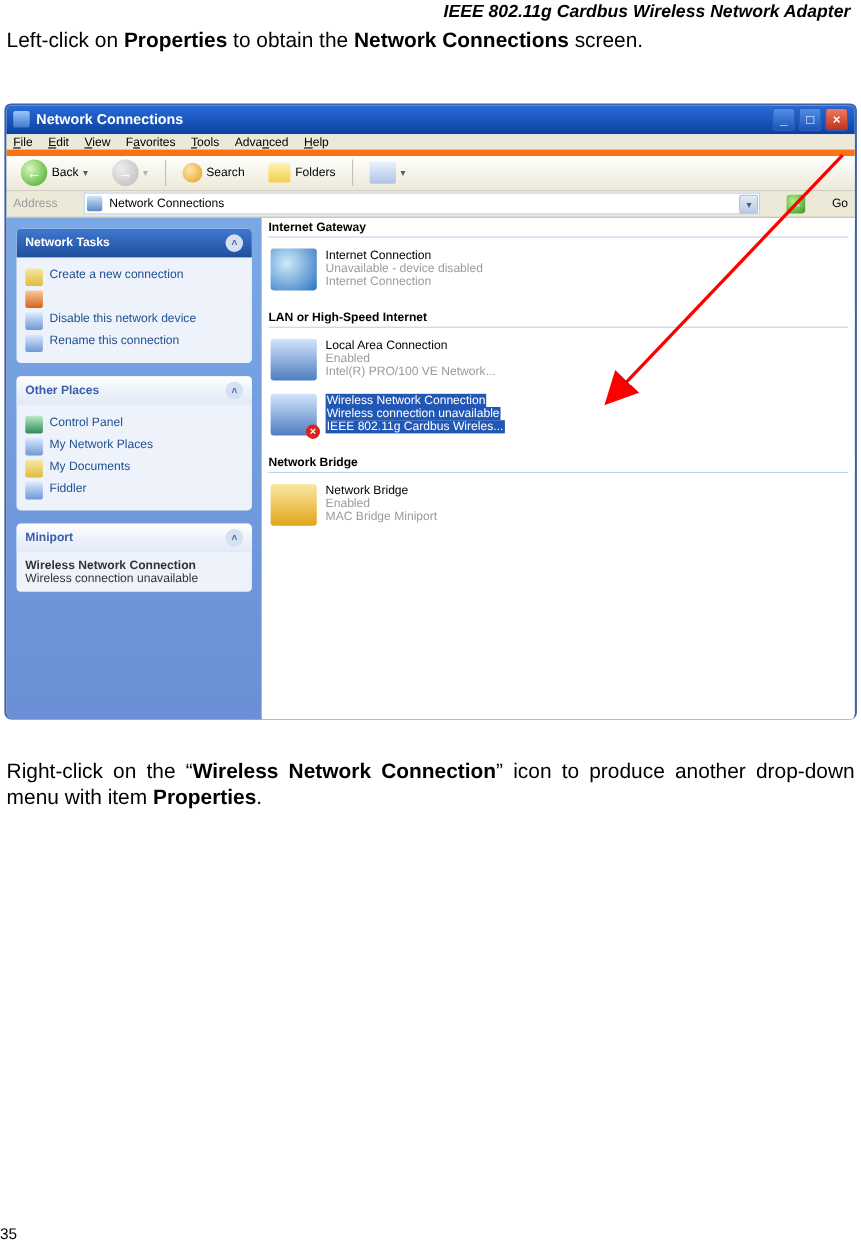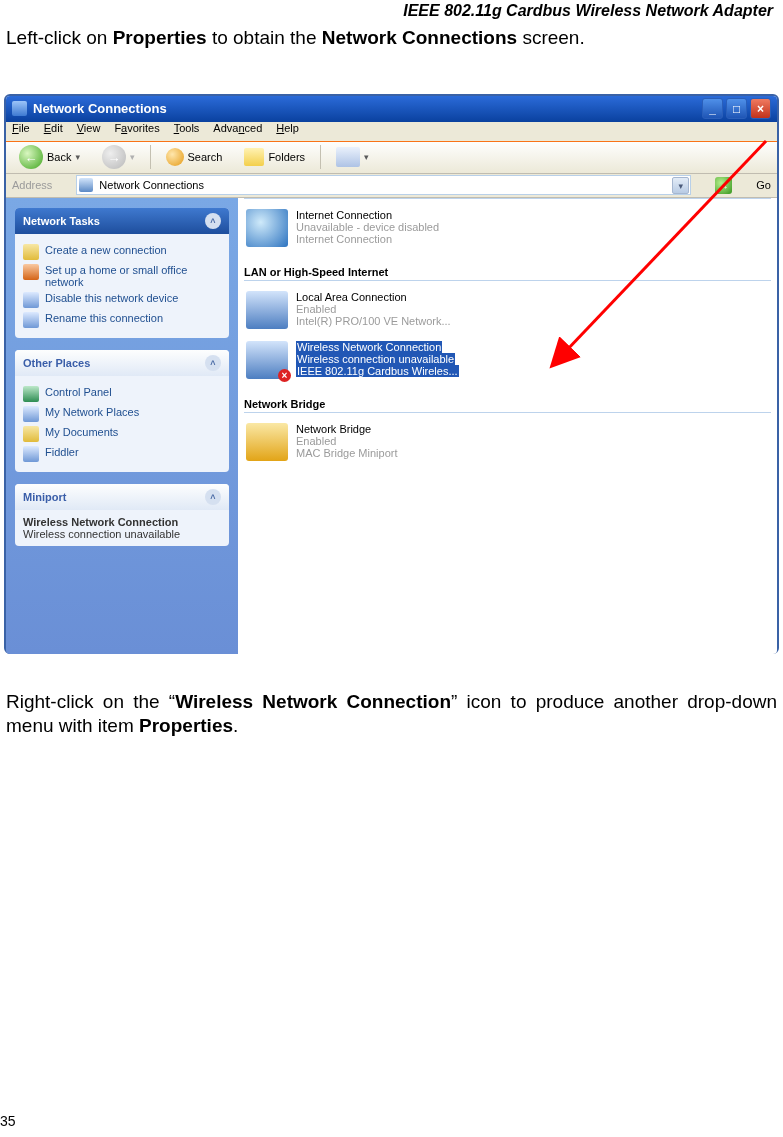--- a/index.html
+++ b/index.html
@@ -49,22 +49,22 @@
     padding: 0 6px;
     font-size: 13px;
   }
   .titlebar .ti { width: 15px; height: 15px; background: linear-gradient(#9cc4f8,#3e7ad2); border-radius: 2px; margin-right: 6px; }
   .titlebar .spacer { flex: 1; }
   .tbtn { width: 21px; height: 21px; margin-left: 3px; border: 1px solid #2a5fba; border-radius: 3px; display: flex; align-items: center; justify-content: center; font-size: 12px; font-family: Arial; }
   .tbtn.min { background: linear-gradient(#4f90e9,#1f55b5); color:#fff; font-weight:bold;}
   .tbtn.max { background: linear-gradient(#4f90e9,#1f55b5); color:#fff; font-weight:bold;}
   .tbtn.close { background: linear-gradient(#f07a60,#c2321b); color:#fff; font-weight:bold;}
   .menubar {
-    height: 20px; background: #ece9d8; border-bottom: 1px solid #f97316;
-    display: flex; align-items: flex-start; padding: 0 6px; gap: 14px;
+    height: 20px; background: #ece9d8; border-bottom: 6px solid #f97316;
+    display: flex; align-items: flex-end; padding: 0 6px; gap: 14px;
     font-size: 11px;
   }
   .menubar span u { text-decoration: underline; }
   .toolbar {
     height: 32px; background: linear-gradient(#fefefd,#ece9d8); border-bottom: 1px solid #c0bcb0;
     display: flex; align-items: center; gap: 8px; padding: 0 6px;
   }
   .tbutton { display:flex; align-items:center; gap:4px; padding: 2px 6px; border: 1px solid transparent; border-radius: 3px; }
   .tb-icon { width:24px; height:24px; border-radius:50%; background: radial-gradient(circle at 35% 35%, #d9f7c0, #3fa51d); display:flex;align-items:center;justify-content:center;color:#fff;font-size:13px;font-weight:bold;}
   .tb-icon.grey { background: radial-gradient(circle at 35% 35%, #eee, #b8b8b8);}
@@ -215,21 +215,20 @@
             <span>Network Tasks</span>
             <span class="chev">˄</span>
           </div>
           <div class="pb">
             <div class="item">
                 <div class="ic c1"></div>
                 <span>Create a new connection</span>
               </div>
             <div class="item">
                 <div class="ic c4"></div>
-                <span>Set up a home or small office network</span>
               </div>
             <div class="item">
                 <div class="ic c2"></div>
                 <span>Disable this network device</span>
               </div>
             <div class="item">
                 <div class="ic c2"></div>
                 <span>Rename this connection</span>
               </div>
           </div>
@@ -268,20 +267,21 @@
           <div class="pb" style="color:#333;">
             <div style="font-weight:bold;">Wireless Network Connection</div>
             <div>Wireless connection unavailable</div>
           </div>
         </div>
 
       </div>
 
       <div class="content">
 
+        <div class="group-head">Internet Gateway</div>
         <div class="group-line"></div>
         <div class="group-body">
           <div class="conn">
             <div class="bigicon world"></div>
             <div class="txt">
               <div class="t1">Internet Connection</div>
               <div class="t2">Unavailable - device disabled</div>
               <div class="t3">Internet Connection</div>
             </div>
           </div>

